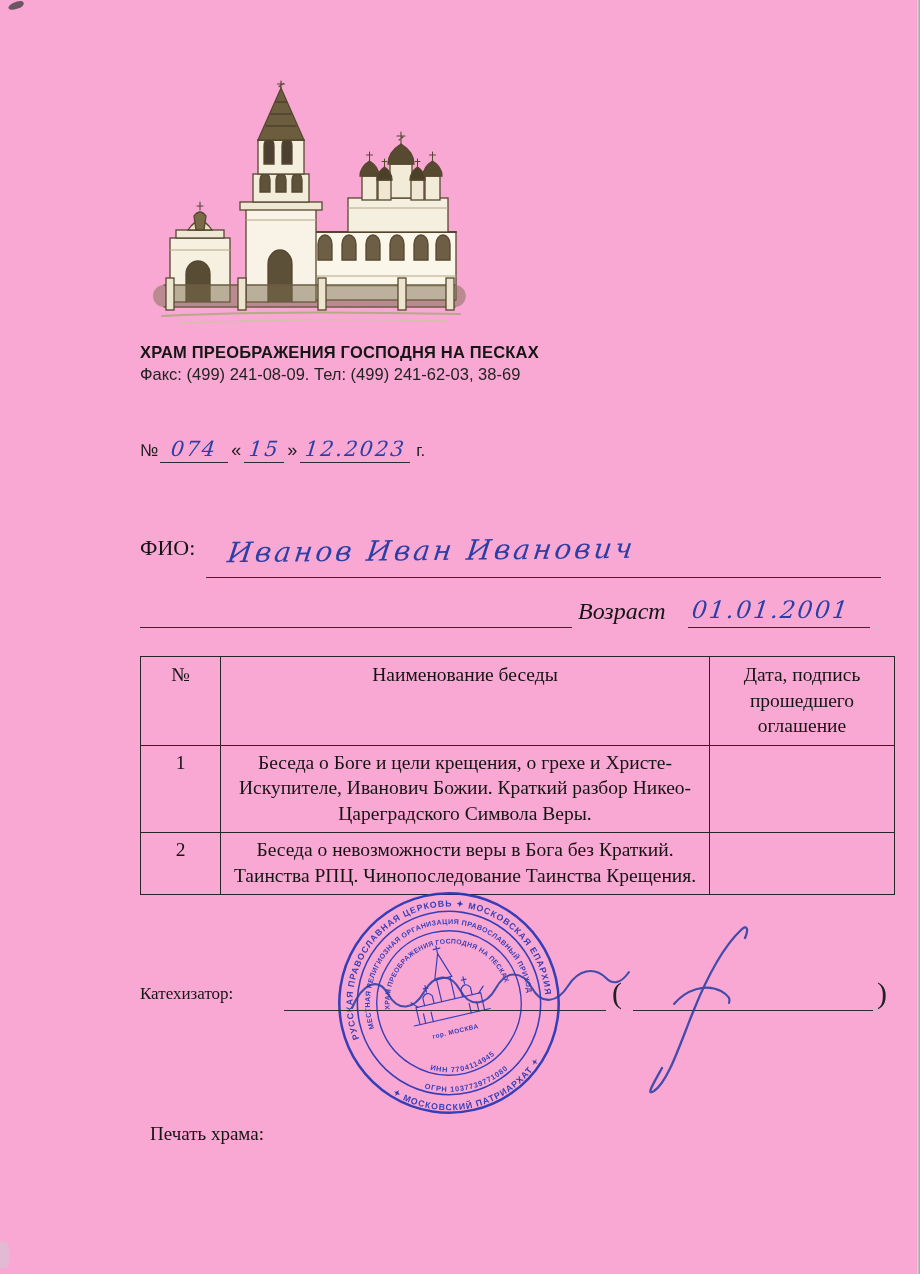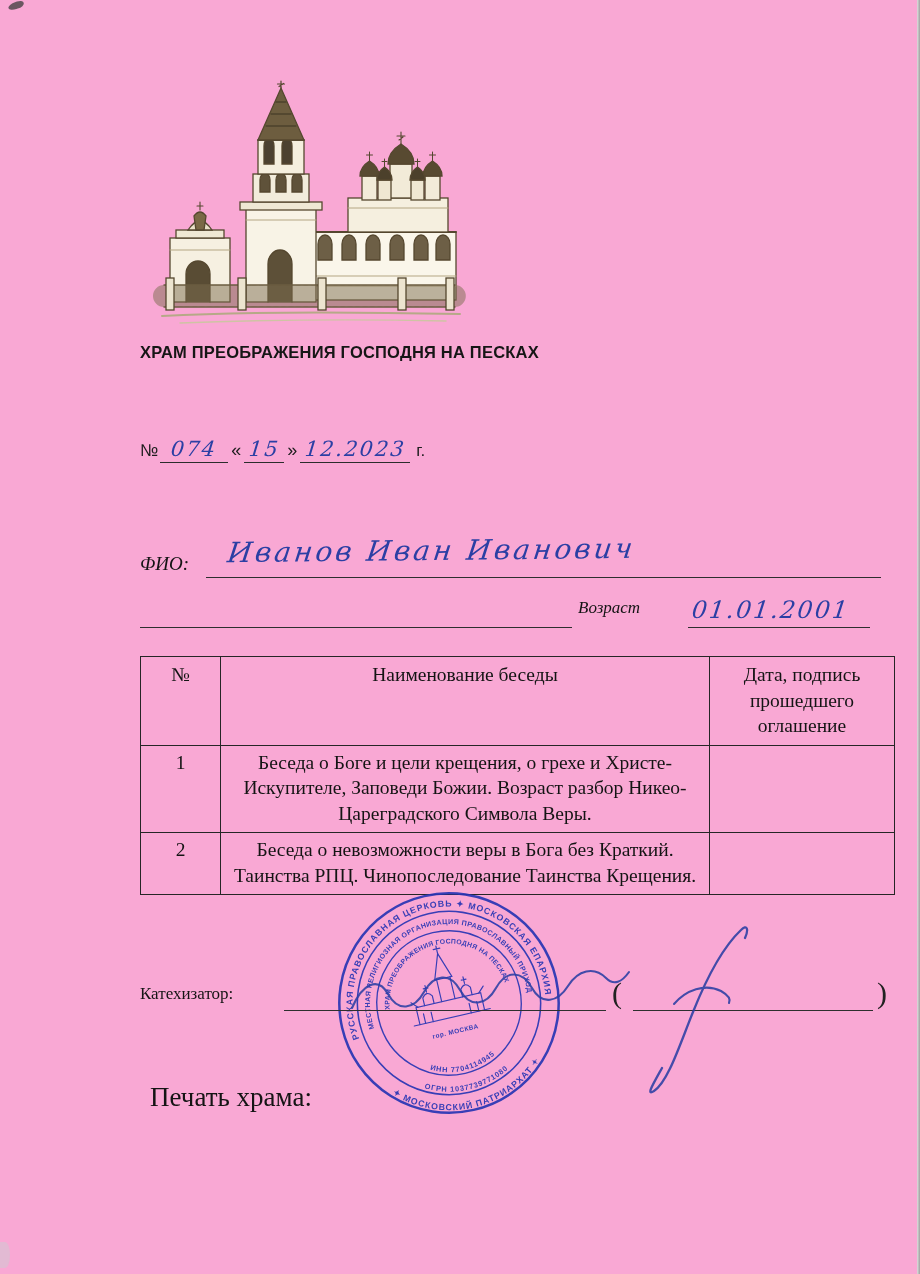--- a/index.html
+++ b/index.html
@@ -31,28 +31,28 @@
     margin:0 2px; padding:0 3px 1px 3px;}
   .hw{font-family:"DejaVu Serif", serif; font-style:italic; color:#2b3fa4;}
   .numline .hw{font-size:21px; letter-spacing:2px; line-height:22px; display:inline-block; transform:skewX(-6deg);}
   .numline .q{font-size:18px; padding:0 1px 2px 1px;}
   .numline .suffix{padding-left:4px; padding-bottom:2px;}
 
   .doc-title{position:absolute; left:140px; top:484px; width:742px; text-align:center;
     font-size:22.5px; font-weight:bold; font-style:italic; letter-spacing:.4px; color:#111;}
 
   
-  .fio-label{position:absolute; left:140px; top:553px; font-size:19px; font-style:italic; color:#141414;}
+  .fio-label{position:absolute; left:140px; top:535px; font-size:22px; color:#141414;}
   .fio-line{position:absolute; left:206px; top:577px; width:675px; border-bottom:1.8px solid #2e2e2e;}
   .fio-value{position:absolute; left:228px; top:534px; font-size:28px; letter-spacing:3px;
     transform:skewX(-8deg) rotate(-.6deg); white-space:nowrap;}
 
   
   .age-blankline{position:absolute; left:140px; top:627px; width:432px; border-bottom:1.8px solid #2e2e2e;}
-  .age-label{position:absolute; left:578px; top:598px; font-size:17px; font-style:italic; color:#141414;}
+  .age-label{position:absolute; left:578px; top:598px; font-size:24px; font-style:italic; color:#141414;}
   .age-line{position:absolute; left:688px; top:627px; width:182px; border-bottom:1.8px solid #2e2e2e;}
   .age-value{position:absolute; left:692px; top:596px; font-size:24px; letter-spacing:2px;
     transform:skewX(-7deg); white-space:nowrap;}
 
   
   .talks{position:absolute; left:140px; top:656px; border-collapse:collapse;
     font-size:19.5px; color:#141414;}
   .talks th,.talks td{border:1.7px solid #262626; vertical-align:top; text-align:center;
     padding:4px 8px 6px 8px; line-height:25.5px; font-weight:normal;}
   .talks .c-num{width:63px;}
@@ -67,21 +67,21 @@
   .cat-sign-line{position:absolute; left:633px; top:1010px; width:240px; border-bottom:1.6px solid #2e2e2e;}
   .cat-paren-close{position:absolute; left:877px; top:976px; font-size:30px; color:#222;}
 
   
   .seal-wrap{position:absolute; left:332px; top:886px; width:234px; height:234px;
     transform:rotate(-13deg); opacity:.92;}
 
   
   .ink-overlay{position:absolute; left:0; top:0; width:920px; height:1274px; pointer-events:none;}
 
-  .stamp-caption{position:absolute; left:150px; top:1082px; font-size:27px; color:#141414;}
+  .stamp-caption{position:absolute; left:150px; top:1123px; font-size:19px; color:#141414;}
 </style>
 </head>
 <body>
 
 <div class="page">
 
   <div class="scan-speck"></div>
   <div class="scan-edge-right"></div>
   <div class="scan-smudge"></div>
 
@@ -147,20 +147,21 @@
       <rect x="16" y="198" width="8" height="32" fill="#ece4cf"></rect>
       <rect x="88" y="198" width="8" height="32" fill="#ece4cf"></rect>
       <rect x="168" y="198" width="8" height="32" fill="#ece4cf"></rect>
       <rect x="248" y="198" width="8" height="32" fill="#ece4cf"></rect>
       <rect x="296" y="198" width="8" height="32" fill="#ece4cf"></rect>
     </g>
   </svg>
 
   <div class="letterhead">
     <div class="org">ХРАМ ПРЕОБРАЖЕНИЯ ГОСПОДНЯ НА ПЕСКАХ</div>
+    <div>Факс: (499) 241-08-09. Тел: (499) 241-62-03, 38-69</div>
   </div>
 
   <div class="numline">
     <span style="padding-bottom:2px;">№</span>
     <span class="seg" style="min-width:62px;"><span class="hw">074</span></span>
     <span class="q">«</span>
     <span class="seg" style="min-width:34px;"><span class="hw">15</span></span>
     <span class="q">»</span>
     <span class="seg" style="min-width:104px;"><span class="hw">12.2023</span></span>
     <span class="suffix">г.</span>
@@ -180,21 +181,21 @@
     <thead>
       <tr>
         <th class="c-num">№</th>
         <th class="c-topic">Наименование беседы</th>
         <th class="c-mark">Дата, подпись прошедшего оглашение</th>
       </tr>
     </thead>
     <tbody>
       <tr>
         <td>1</td>
-        <td>Беседа о Боге и цели крещения, о грехе и Христе-Искупителе, Заповеди Божии. Возраст разбор Никео-Цареградского Символа Веры.</td>
+        <td>Беседа о Боге и цели крещения, о грехе и Христе-Искупителе, Иванович Божии. Краткий разбор Никео-Цареградского Символа Веры.</td>
         <td></td>
       </tr>
       <tr>
         <td>2</td>
         <td>Беседа о невозможности веры в Бога без Краткий. Таинства РПЦ. Чинопоследование Таинства Крещения.</td>
         <td></td>
       </tr>
     </tbody>
   </table>
 

